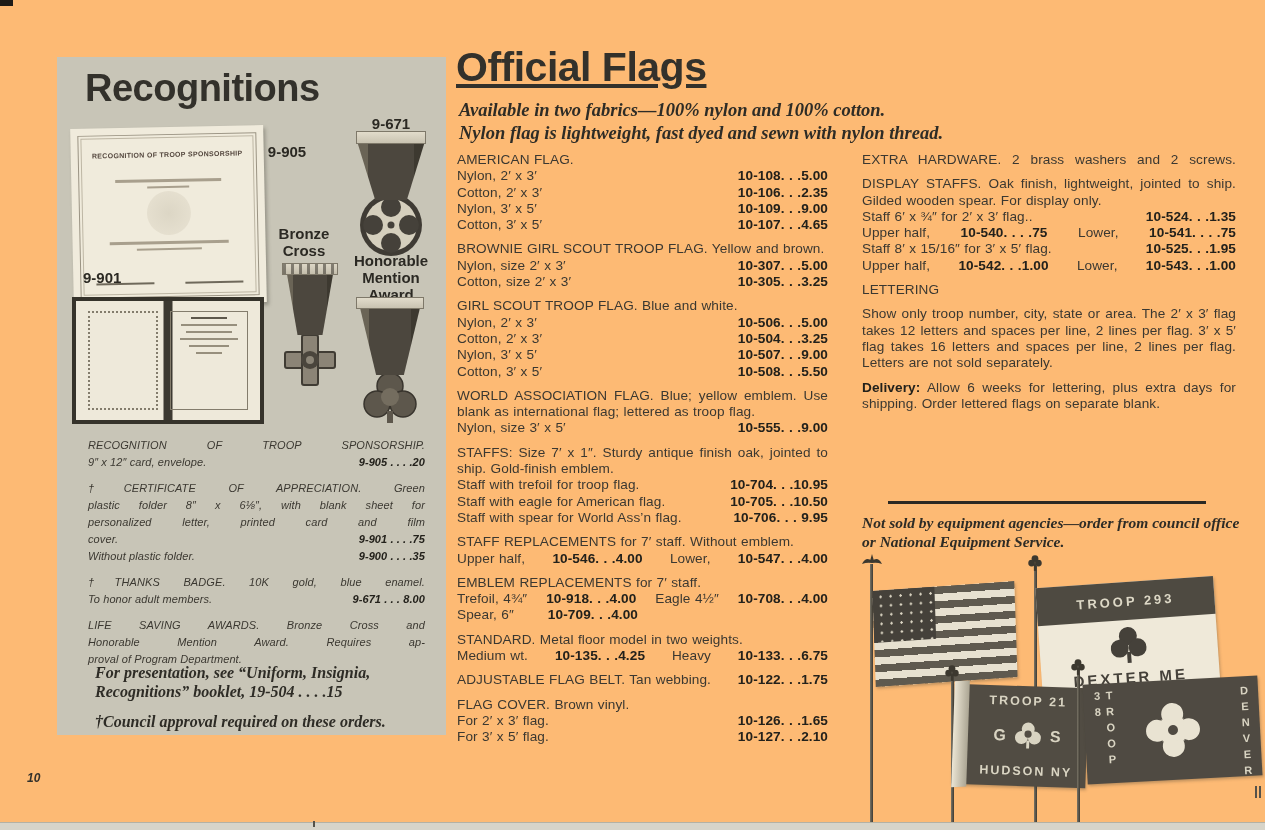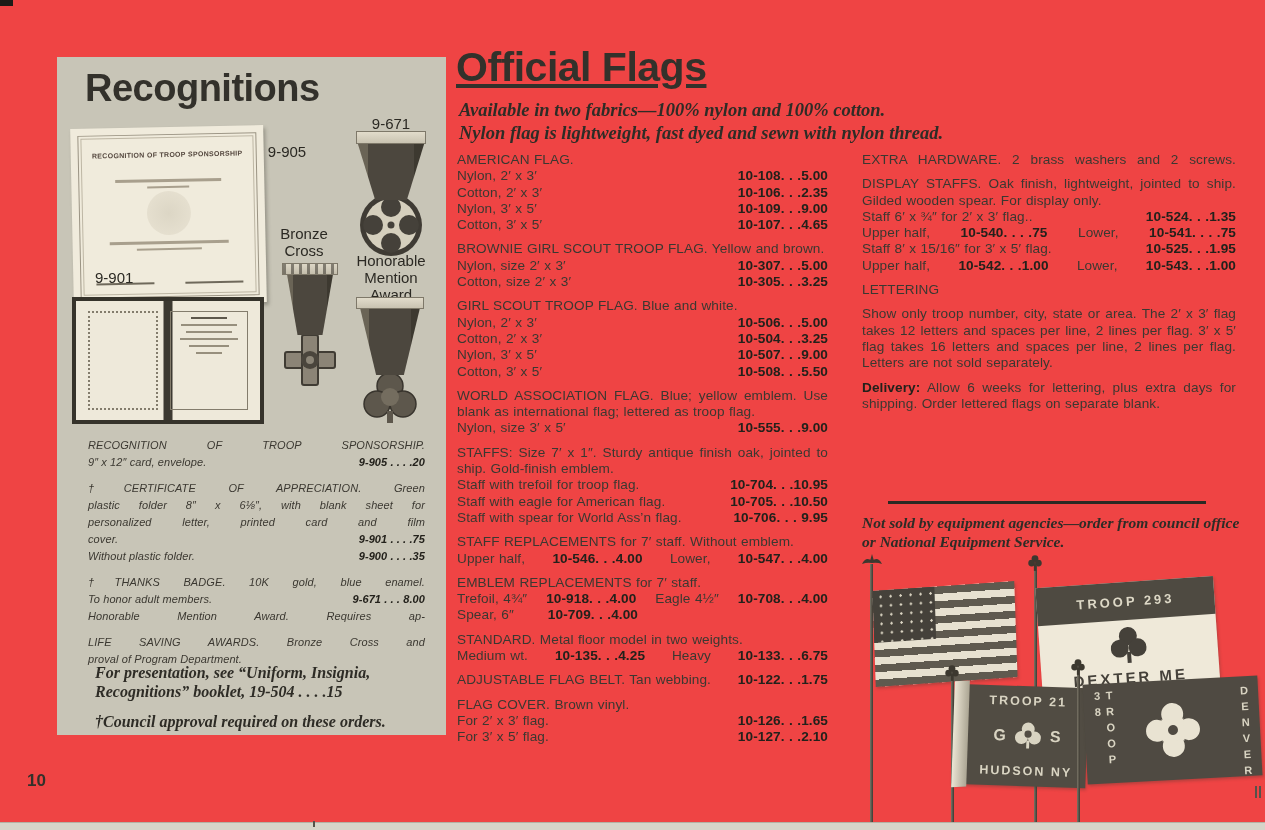--- a/index.html
+++ b/index.html
@@ -1,35 +1,35 @@
 <!DOCTYPE html>
 <html><head>
 <meta charset="utf-8">
 <style>
   html,body { margin:0; padding:0; background:#6b675e; }
   .page {
     position:relative; width:1265px; height:830px; overflow:hidden;
-    background:#ef4444; font-family:"Liberation Sans", sans-serif; color:#3b3831;
+    background:#fdba74; font-family:"Liberation Sans", sans-serif; color:#3b3831;
   }
   
   .corner-mark { position:absolute; left:0; top:0; width:13px; height:6px; background:#1d1b17; }
   .bottom-strip { position:absolute; left:0; bottom:0; width:100%; height:7px; background:#d7d4c9; border-top:1px solid #b4b1a4; }
   .mark-b { position:absolute; left:313px; top:821px; width:2px; height:6px; background:#55524a; }
   .mark-r { position:absolute; left:1255px; top:786px; width:2px; height:12px; background:#55524a; box-shadow:4px 0 0 #55524a; }
 
   
   .panel { position:absolute; left:57px; top:57px; width:389px; height:678px; background:#c8c5b7; }
   .rec-title { position:absolute; left:28px; top:10px; font-size:38px; font-weight:bold; letter-spacing:-.5px; color:#33312b; }
 
-  .fig-label { position:absolute; font-weight:normal; font-size:15px; line-height:17px; color:#2b2923; text-align:center; }
+  .fig-label { position:absolute; font-weight:bold; font-size:15px; line-height:17px; color:#2b2923; text-align:center; }
   .l-905 { left:199px; top:86px;  width:62px; }
   .l-671 { left:302px; top:58px;  width:64px; }
   .l-bronze { left:214px; top:168px; width:66px; }
   .l-hm  { left:288px; top:195px; width:92px; }
-  .l-901 { left:26px;  top:212px; width:62px; text-align:left;margin-left:12px; }
+  .l-901 { left:26px;  top:212px; width:62px; text-align:left; }
 
   
   .cert { position:absolute; left:15px; top:70px; width:193px; height:177px; background:#f0ebdc;
           transform:rotate(-1.2deg); box-shadow:2px 3px 4px rgba(60,56,48,.35); }
   .cert .in1 { position:absolute; inset:7px;  border:1px solid #9a9383; }
   .cert .in2 { position:absolute; inset:10px; border:1px solid #bdb6a4; }
   .cert-title { position:absolute; left:8px; right:8px; top:24px; text-align:center;
                 font-size:7px; font-weight:bold; letter-spacing:.3px; color:#55483f; }
   .cert .bar { position:absolute; left:50%; transform:translateX(-50%); background:#a89f8d; }
   .cert .wm  { position:absolute; left:50%; top:64px; transform:translateX(-50%); width:44px; height:44px;
@@ -123,21 +123,21 @@
   .f21 .row1, .f21 .row3 { text-align:center; font-weight:bold; font-size:12.5px; letter-spacing:2px; color:#d9d4c2; }
   .f21 .row2 { display:flex; align-items:center; justify-content:center; gap:9px;
                font-weight:bold; font-size:16px; color:#d9d4c2; }
   .f38 { left:227px; top:124px; width:175px; height:100px; transform:rotate(-3deg); background:#4f4a42; }
   .vcol { position:absolute; writing-mode:vertical-rl; text-orientation:upright;
           font-weight:bold; color:#d9d4c2; letter-spacing:4px; }
   .f38 .vl { left:8px; top:6px; font-size:11px; }
   .f38 .vr { right:8px; top:8px; font-size:11px; }
   .f38 .emb { position:absolute; left:50%; top:50%; transform:translate(-50%,-50%); }
 
-  .page-num { position:absolute; left:27px; top:771px; font-size:17px; font-weight:bold; color:#33312b; }
+  .page-num { position:absolute; left:27px; top:771px; font-size:12px; font-weight:bold; color:#33312b;font-style:italic; }
 </style>
 </head>
 <body>
 
 <div class="page">
   <div class="corner-mark"></div>
 
   <div class="panel">
     <div class="rec-title">Recognitions</div>
 
@@ -229,22 +229,22 @@
         </div>
         <div class="ln">
           <span>Without plastic folder.</span>
           <span class="b">9-900 . . . .35</span>
         </div>
         <div class="ln hd ju"><span>†THANKS BADGE. 10K gold, blue enamel.</span></div>
         <div class="ln">
           <span>To honor adult members.</span>
           <span class="b">9-671 . . . 8.00</span>
         </div>
+        <div class="ln hd ju"><span>LIFE SAVING AWARDS. Bronze Cross and</span></div>
         <div class="ln ju"><span>Honorable Mention Award. Requires ap-</span></div>
-        <div class="ln hd ju"><span>LIFE SAVING AWARDS. Bronze Cross and</span></div>
         <div class="ln">
           <span>proval of Program Department.</span>
         </div>
       </div>
     <div class="rec-notes" data-lines="recognitions.notes">
         <div class="ln">
           <span>For presentation, see “Uniform, Insignia,</span>
         </div>
         <div class="ln">
           <span>Recognitions” booklet, 19-504 . . . .15</span>

